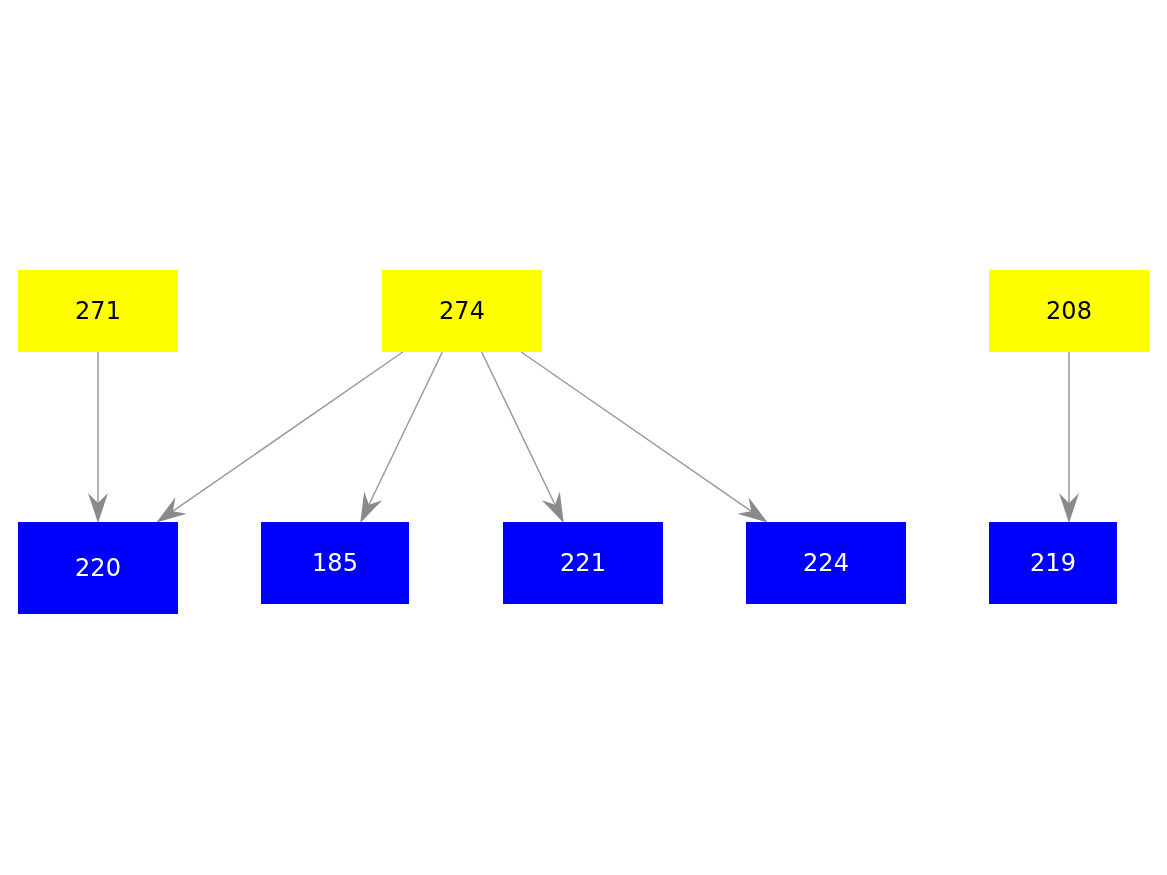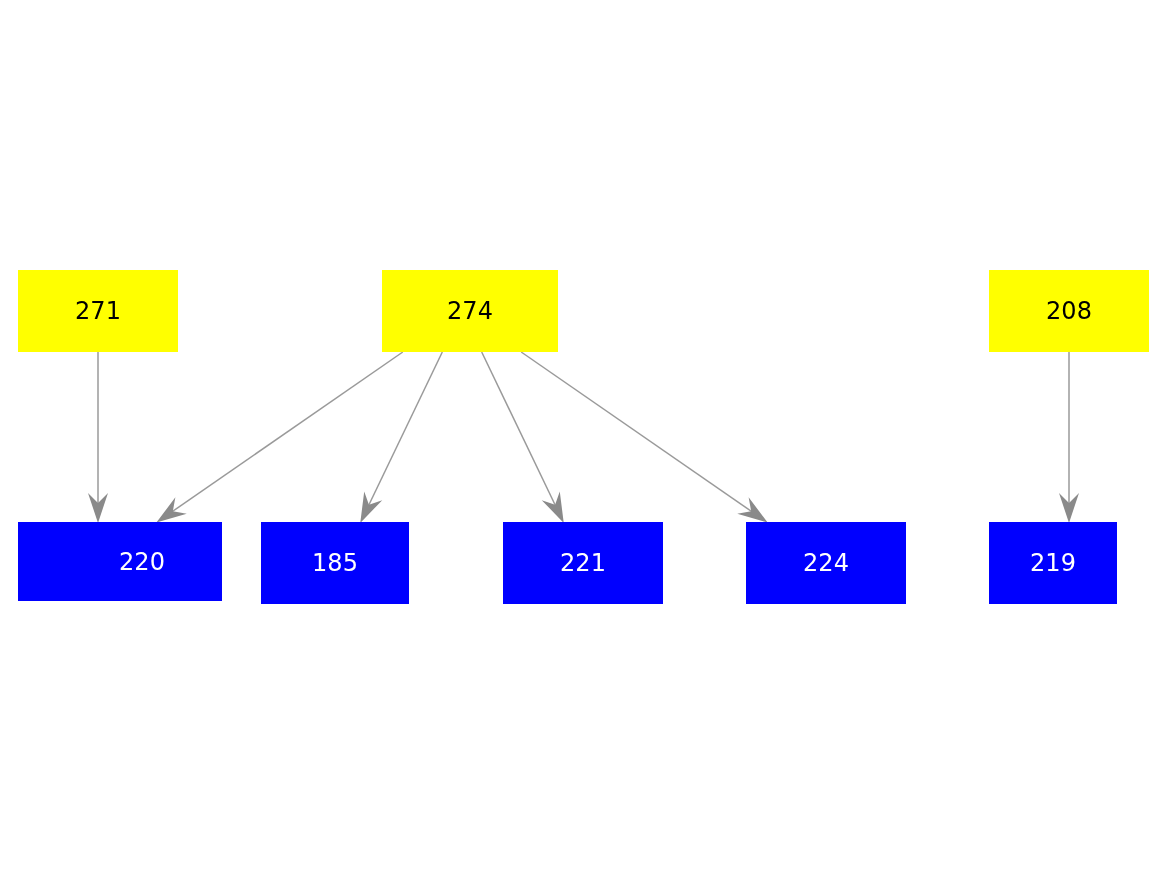--- a/index.html
+++ b/index.html
@@ -55,27 +55,27 @@
         <line x1="521.2222222222222" y1="352" x2="751.9783183281899" y2="511.75422038105444" stroke="#9a9a9a" stroke-width="1.5"></line>
         <line x1="751.9783183281899" y1="511.75422038105444" x2="766.7777777777778" y2="522" stroke="none" marker-end="url(#arrowhead)"></line>
         <line x1="1069" y1="352" x2="1069" y2="504" stroke="#9a9a9a" stroke-width="1.5"></line>
         <line x1="1069" y1="504" x2="1069" y2="522" stroke="none" marker-end="url(#arrowhead)"></line>
       </g>
   </svg>
   <div id="nodes">
       <div class="node" style="left: 18px; top: 270px; width: 160px; height: 82px; background: rgb(255, 255, 0); color: rgb(0, 0, 0);">
         <span>271</span>
       </div>
-      <div class="node" style="left: 382px; top: 270px; width: 176px; height: 82px; background: rgb(255, 255, 0); color: rgb(0, 0, 0);">
+      <div class="node" style="left: 382px; top: 270px; width: 160px; height: 82px; background: rgb(255, 255, 0); color: rgb(0, 0, 0);">
         <span>274</span>
       </div>
       <div class="node" style="left: 989px; top: 270px; width: 160px; height: 82px; background: rgb(255, 255, 0); color: rgb(0, 0, 0);">
         <span>208</span>
       </div>
-      <div class="node" style="left: 18px; top: 522px; width: 160px; height: 79px; background: rgb(0, 0, 255); color: rgb(255, 255, 255); padding-left: 44px;">
+      <div class="node" style="left: 18px; top: 522px; width: 160px; height: 92px; background: rgb(0, 0, 255); color: rgb(255, 255, 255);">
         <span>220</span>
       </div>
       <div class="node" style="left: 261px; top: 522px; width: 148px; height: 82px; background: rgb(0, 0, 255); color: rgb(255, 255, 255);">
         <span>185</span>
       </div>
       <div class="node" style="left: 503px; top: 522px; width: 160px; height: 82px; background: rgb(0, 0, 255); color: rgb(255, 255, 255);">
         <span>221</span>
       </div>
       <div class="node" style="left: 746px; top: 522px; width: 160px; height: 82px; background: rgb(0, 0, 255); color: rgb(255, 255, 255);">
         <span>224</span>

